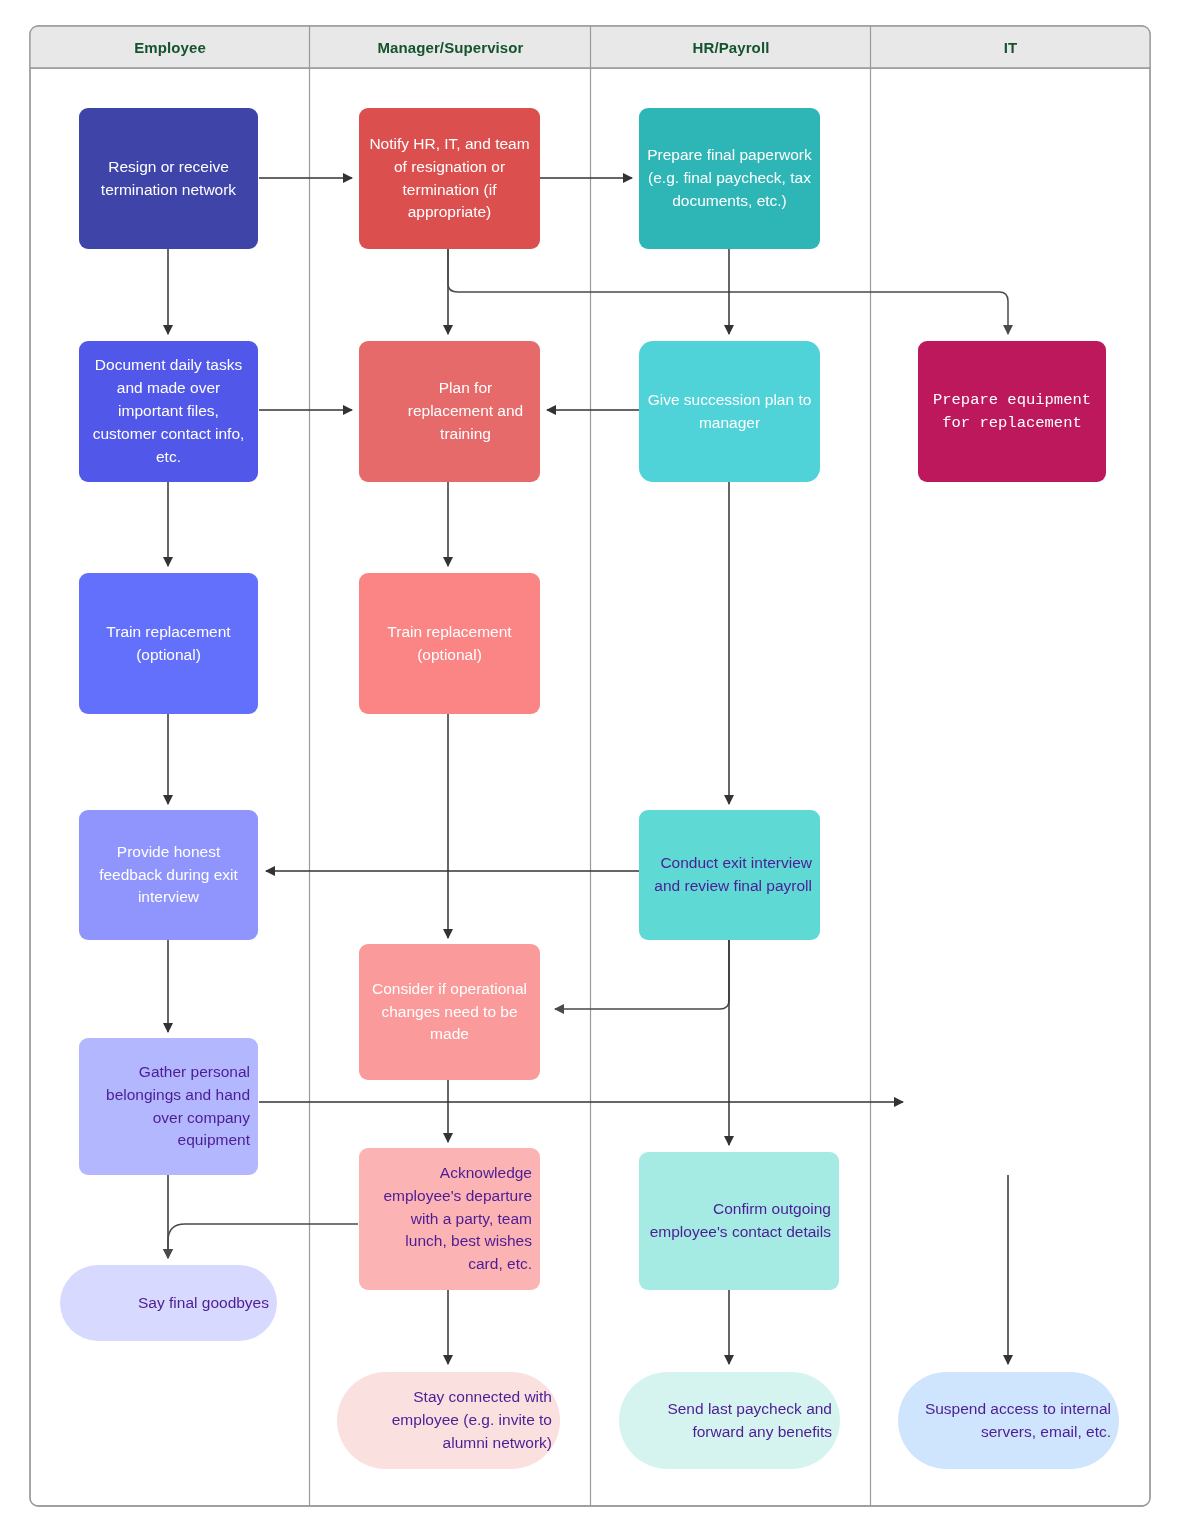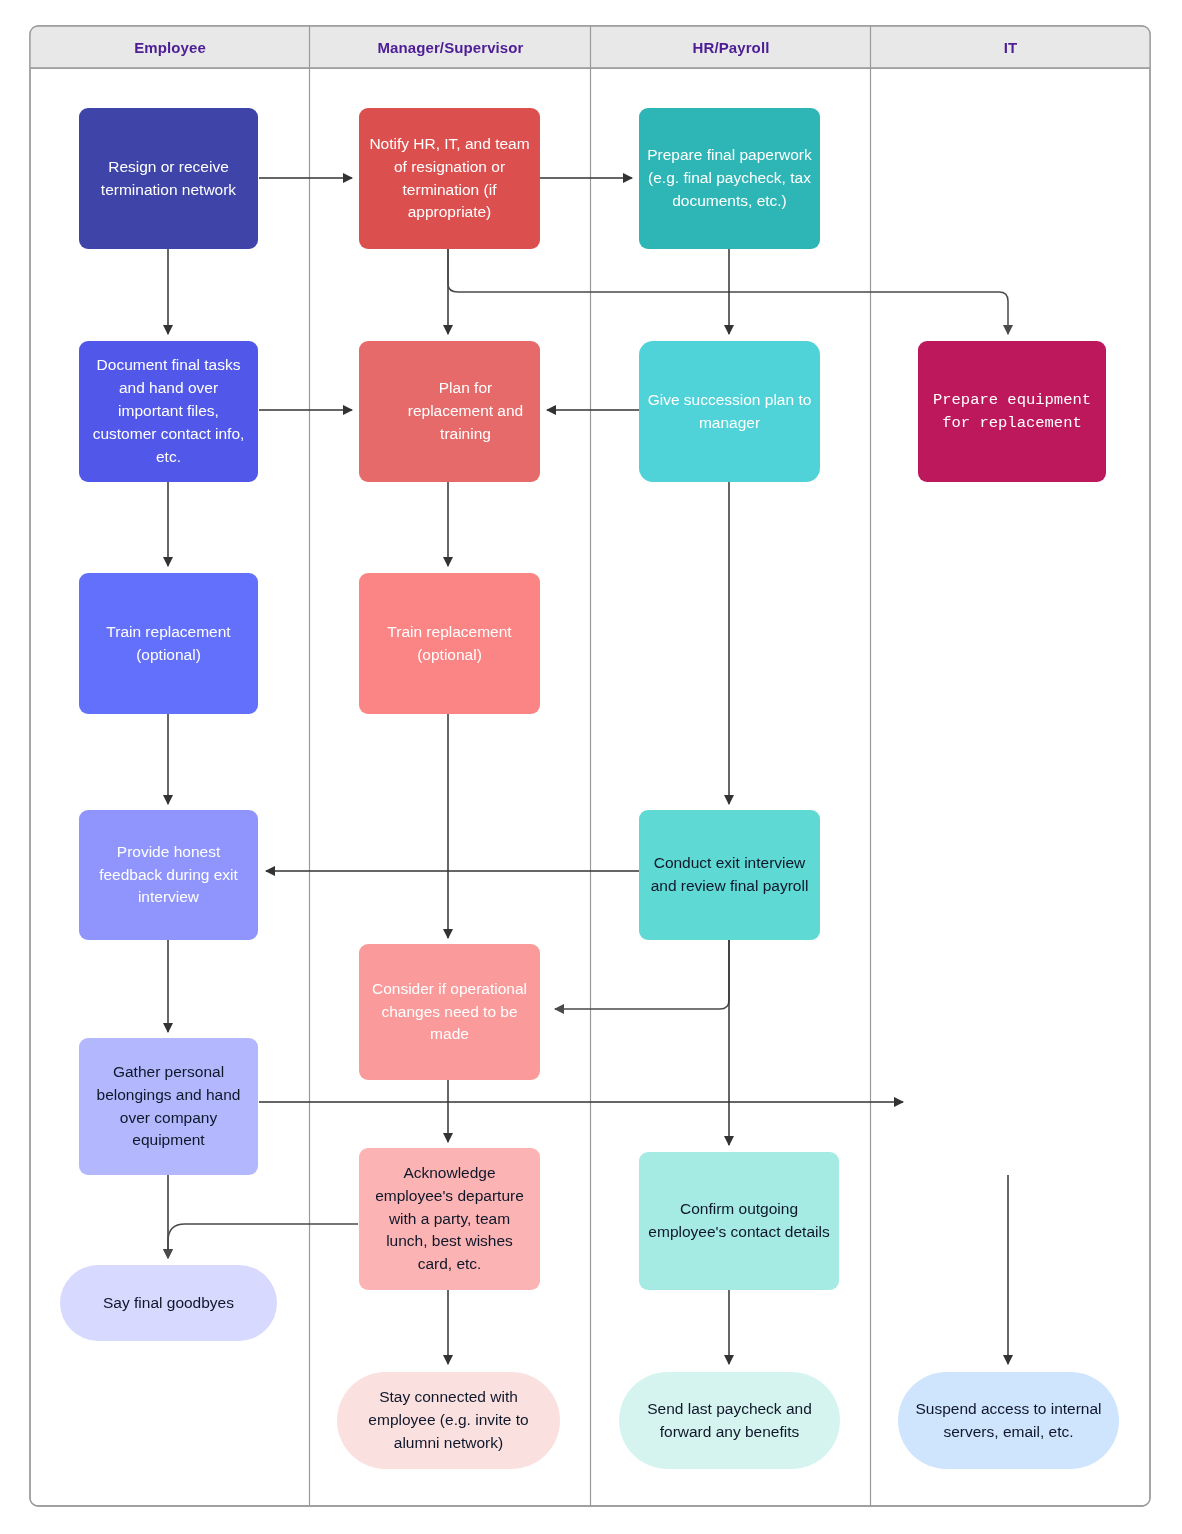--- a/index.html
+++ b/index.html
@@ -21,39 +21,39 @@
     width: 1182px;
     height: 1534px;
   }
   .lane-header-text {
     position: absolute;
     display: flex;
     align-items: center;
     justify-content: center;
     font-size: 15px;
     font-weight: bold;
-    color: #4c1d95;
+    color: #14532d;
     letter-spacing: 0.1px;
   }
   .node {
     position: absolute;
     display: flex;
     align-items: center;
     justify-content: center;
     text-align: center;
     box-sizing: border-box;
     font-size: 15.5px;
     line-height: 1.48;
     padding: 4px 8px;
     border-radius: 9px;
   }
   .node span { display: block; width: 100%; }
   .pill { border-radius: 60px; }
   .txt-light { color: #ffffff; }
-  .txt-dark  { color: #0f172a; }
+  .txt-dark  { color: #4c1d95; text-align: right; }
 </style>
 </head>
 <body>
 
 <div id="stage">
 
   <svg id="svg-layer" viewBox="0 0 1182 1534">
     <defs>
       <marker id="arrow" viewBox="0 0 10 10" refX="9" refY="5" markerWidth="7" markerHeight="7" orient="auto-start-reverse">
         <path d="M 0 0 L 10 5 L 0 10 z" fill="#333333"></path>
@@ -146,21 +146,21 @@
 
   <div class="node txt-light" style="left:639px; top:108px; width:181px; height:141px; background:#2eb5b5;">
     <span>Prepare final paperwork (e.g. final paycheck, tax documents, etc.)</span>
   </div>
 
   <div class="node txt-light" style="left:359px; top:108px; width:181px; height:141px; background:#db4f4f;">
     <span>Notify HR, IT, and team of resignation or termination (if appropriate)</span>
   </div>
 
   <div class="node txt-light" style="left:79px; top:341px; width:179px; height:141px; background:#5157e8;">
-    <span>Document final tasks and hand over important files, customer contact info, etc.</span>
+    <span>Document daily tasks and made over important files, customer contact info, etc.</span>
   </div>
 
   <div class="node txt-light" style="left:359px; top:341px; width:181px; height:141px; background:#e76a6a;padding-left:40px;">
     <span>Plan for replacement and training</span>
   </div>
 
   <div class="node txt-light" style="left:639px; top:341px; width:181px; height:141px; background:#4fd3d8;border-radius:14px;">
     <span>Give succession plan to manager</span>
   </div>
 

